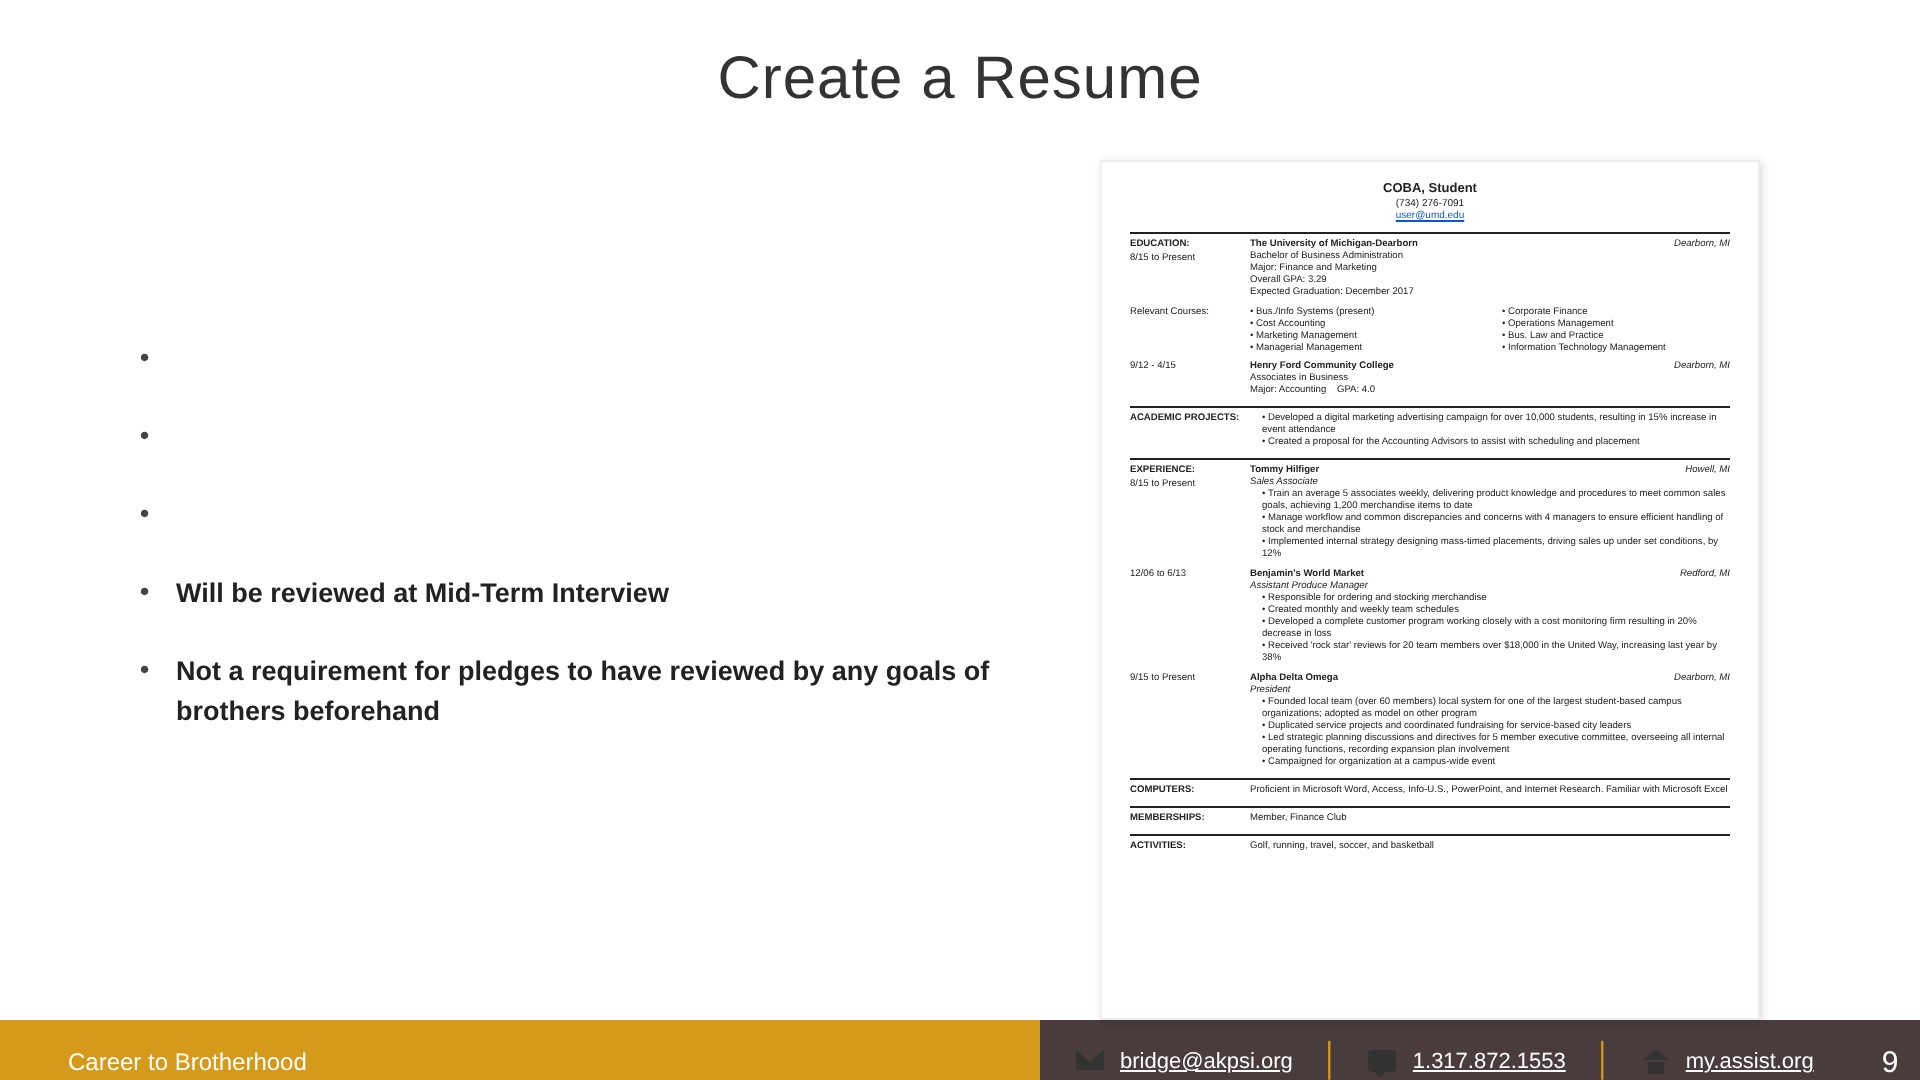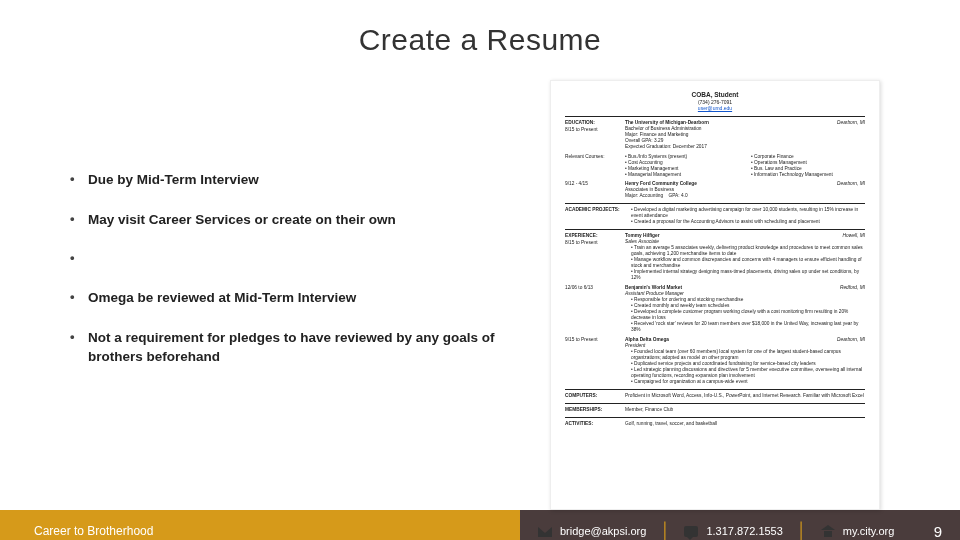--- a/index.html
+++ b/index.html
@@ -25,21 +25,21 @@
   .r-i { font-style: italic; }
   .r-cols { display: flex; gap: 12px; }
   .r-col { flex: 1; }
   .r-col div::before { content: "• "; }
   .r-ul { padding-left: 6px; }
   .r-ul div::before { content: "• "; }
   .footer { flex: 0 0 42px; background: #d69a1a; display: flex; align-items: center; color: #fff; font-size: 12px; }
   .f-gold { flex: 0 0 520px; display: flex; align-items: center; height: 100%; padding-left: 34px; }
   .f-dark { flex: 1; background: #4a3c3c; display: flex; align-items: center; height: 100%; padding: 0 18px 0 18px; gap: 14px; font-size: 11px; }
   .f-sep { color: #d69a1a; font-size: 16px; }
-  .f-item { display: flex; align-items: flex-end; gap: 8px; }
+  .f-item { display: flex; align-items: flex-start; gap: 8px; text-decoration: underline; }
   .f-ico { width: 14px; height: 10px; display: inline-block; }
   .ico-mail { background: #333; clip-path: polygon(0 0,100% 0,100% 100%,0 100%); position: relative; }
   .ico-mail::after { content:""; position:absolute; left:0; right:0; top:0; border-left:7px solid transparent; border-right:7px solid transparent; border-top:6px solid #4a3c3c; }
   .ico-chat { width:14px; height:11px; background:#333; border-radius:2px; position:relative; }
   .ico-chat::after { content:""; position:absolute; left:3px; bottom:-3px; border-left:3px solid transparent; border-right:3px solid transparent; border-top:3px solid #333; }
   .ico-home { width:14px; height:12px; position:relative; }
   .ico-home::before { content:""; position:absolute; left:0; right:0; top:0; border-left:7px solid transparent; border-right:7px solid transparent; border-bottom:5px solid #333; }
   .ico-home::after { content:""; position:absolute; left:3px; right:3px; bottom:0; height:6px; background:#333; }
   .f-num { margin-left: auto; font-size: 15px; color:#fff; padding-left: 20px; }
 </style>
@@ -48,32 +48,30 @@
 
 <div class="slide">
   <div class="header">
     <div class="title">Create a Resume</div>
   </div>
 
   <div class="body">
     <div class="left">
       <div class="bullet-row">
           <span class="bullet-dot">•</span>
-          <span>Due by Mid-Term Interview</span>
-        </div>
-      <div class="bullet-row">
-          <span class="bullet-dot">•</span>
-          <span>May visit Career Services or create on their own</span>
-        </div>
-      <div class="bullet-row">
-          <span class="bullet-dot">•</span>
-        </div>
-      <div class="bullet-row">
-          <span class="bullet-dot">•</span>
-          <span>Omega be reviewed at Mid-Term Interview</span>
+        </div>
+      <div class="bullet-row">
+          <span class="bullet-dot">•</span>
+        </div>
+      <div class="bullet-row">
+          <span class="bullet-dot">•</span>
+        </div>
+      <div class="bullet-row">
+          <span class="bullet-dot">•</span>
+          <span>Will be reviewed at Mid-Term Interview</span>
         </div>
       <div class="bullet-row">
           <span class="bullet-dot">•</span>
           <span>Not a requirement for pledges to have reviewed by any goals of brothers beforehand</span>
         </div>
     </div>
 
     <div class="right">
       <div class="resume">
         <div class="r-name">COBA, Student</div>
@@ -220,18 +218,18 @@
         <span>bridge@akpsi.org</span>
       </div>
       <span class="f-sep">│</span>
       <div class="f-item">
         <span class="f-ico ico-chat"></span>
         <span>1.317.872.1553</span>
       </div>
       <span class="f-sep">│</span>
       <div class="f-item">
         <span class="f-ico ico-home"></span>
-        <span>my.city.org</span>
+        <span>my.assist.org</span>
       </div>
       <div class="f-num">9</div>
     </div>
   </div>
 </div>
 
 </body></html>

